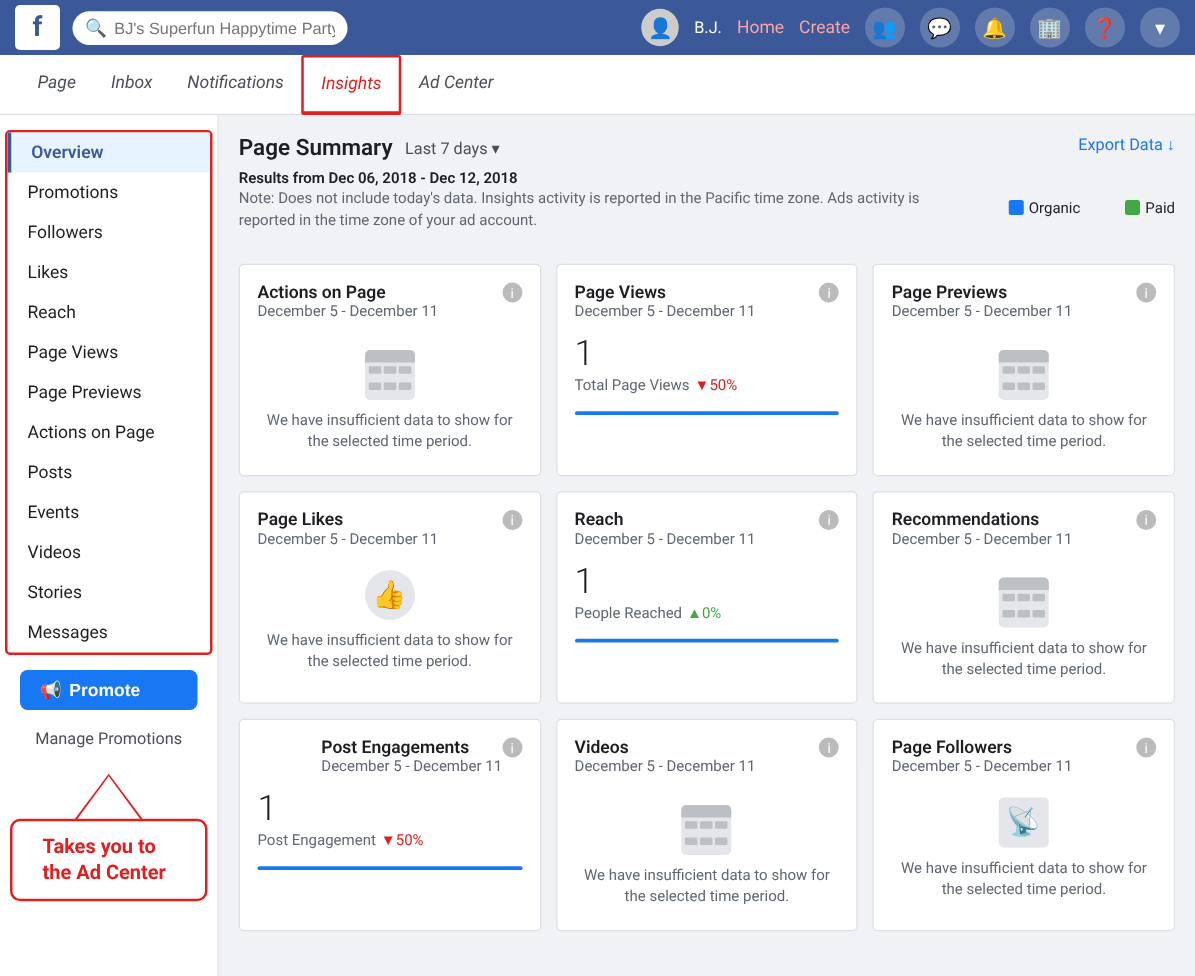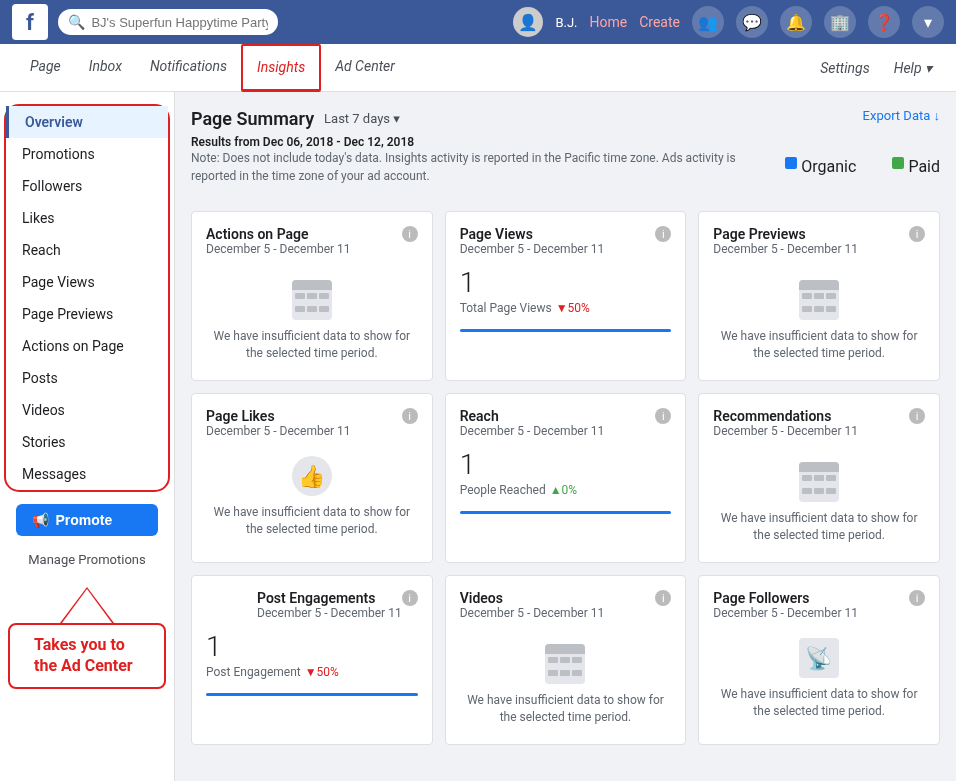--- a/index.html
+++ b/index.html
@@ -97,21 +97,21 @@
     .sidebar {
       width: 175px;
       background: #fff;
       border-right: 1px solid #dddfe2;
       flex-shrink: 0;
       padding: 8px 0;
       position: relative;
     }
     .sidebar-border {
       border: 2px solid #e02020;
-      border-radius: 15px;
+      border-radius: 4px;
       margin: 4px;
     }
     .sidebar-item {
       display: block;
       padding: 8px 16px;
       font-size: 14px;
       color: #1c1e21;
       cursor: pointer;
       text-decoration: none;
     }
@@ -194,21 +194,21 @@
     }
     .date-note {
       font-size: 12px; color: #606770;
       margin-bottom: 12px;
       line-height: 1.5;
     }
     .legend {
       display: flex; gap: 12px; align-items: center;
     }
     .legend-item {
-      display: flex; align-items: flex-start; gap: 4px; font-size: 16px; padding-left: 24px;
+      display: flex; align-items: center; gap: 4px; font-size: 12px; padding-left: 24px;
     }
     .legend-dot {
       width: 12px; height: 12px; border-radius: 2px;
     }
 
     .summary-header-row {
       display: flex; justify-content: space-between; align-items: flex-start;
       margin-bottom: 6px;
     }
     .date-note-row {
@@ -339,39 +339,36 @@
     <div class="top-nav-icon">▾</div>
   </div>
 </nav>
 
 <nav class="second-nav">
   <a class="second-nav-item">Page</a>
   <a class="second-nav-item">Inbox</a>
   <a class="second-nav-item">Notifications</a>
   <a class="second-nav-item insights-active">Insights</a>
   <a class="second-nav-item">Ad Center</a>
-  <div class="second-nav-right">
-    <a>Settings</a>
-    <a>Help ▾</a>
-  </div>
 </nav>
 
 <div class="main-layout">
 
   <aside class="sidebar">
     <div class="sidebar-border">
       <a class="sidebar-item active">Overview</a>
       <a class="sidebar-item">Promotions</a>
       <a class="sidebar-item">Followers</a>
       <a class="sidebar-item">Likes</a>
       <a class="sidebar-item">Reach</a>
       <a class="sidebar-item">Page Views</a>
       <a class="sidebar-item">Page Previews</a>
       <a class="sidebar-item">Actions on Page</a>
       <a class="sidebar-item">Posts</a>
+      <a class="sidebar-item">Events</a>
       <a class="sidebar-item">Videos</a>
       <a class="sidebar-item">Stories</a>
       <a class="sidebar-item">Messages</a>
     </div>
     <button class="promote-btn">
       <span>📢</span>
       <span>Promote</span>
     </button>
     <div class="manage-promotions">Manage Promotions</div>
 

